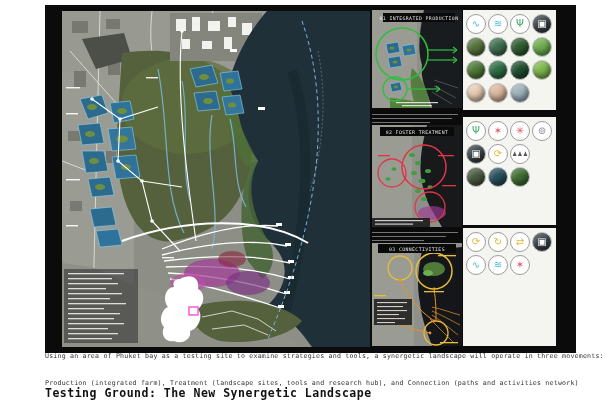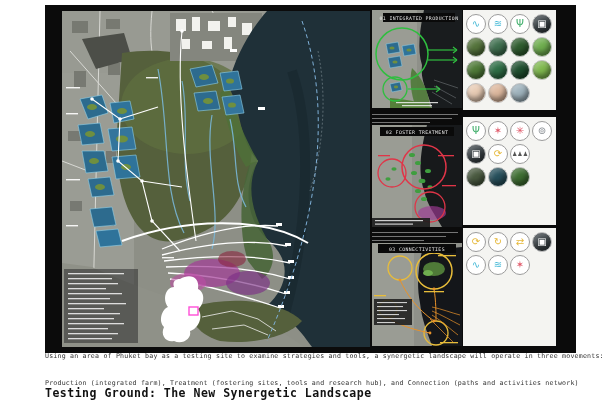--- a/index.html
+++ b/index.html
@@ -462,14 +462,14 @@
           </span>
           <span class="tool-icon art">
             <span class="glyph" style="color: rgb(224, 90, 106);">✶</span>
           </span>
         </div>
       </div>
   </div>
 
   <div id="footer-title">Testing Ground: The New Synergetic Landscape</div>
   <div id="footer-cap1" class="footer-caption">Using an area of Phuket bay as a testing site to examine strategies and tools, a synergetic landscape will operate in three movements:</div>
-  <div id="footer-cap2" class="footer-caption">Production (integrated farm), Treatment (fostering sites, tools and research hub), and Connection (paths and activities network)</div>
+  <div id="footer-cap2" class="footer-caption">Production (integrated farm), Treatment (landscape sites, tools and research hub), and Connection (paths and activities network)</div>
 </div>
 
 </body></html>

